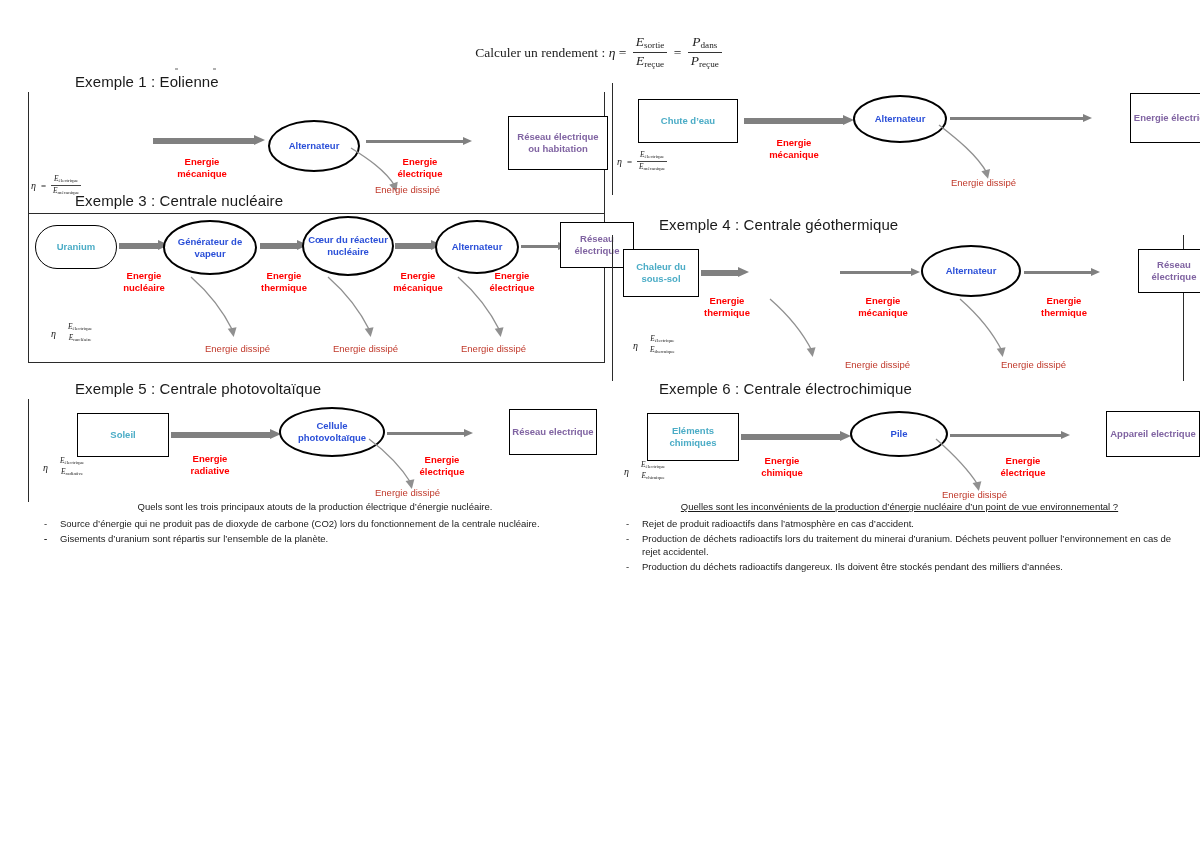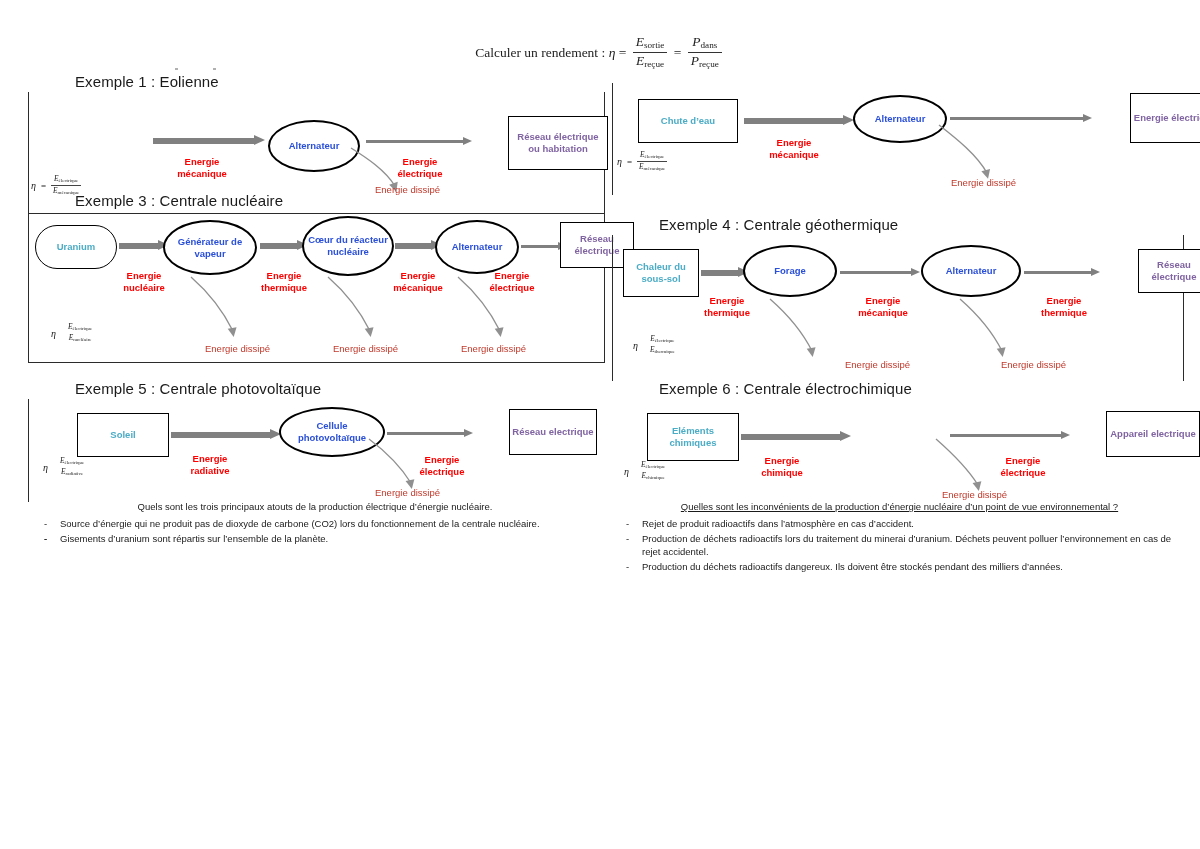--- a/index.html
+++ b/index.html
@@ -397,23 +397,20 @@
         <div class="node rect c-source" style="left:10px;top:14px;width:76px;height:48px;">
           <span>Chaleur du
 sous-sol</span>
         </div>
         <div class="barrow" style="left:88px;top:33px;width:48px;">
           <div class="shaft" style="width:37px;"></div>
             <div class="head" style="left:37px;"></div>
         </div>
         <div class="elabel" style="left:78px;top:48px;width:72px;">Energie
 thermique</div>
-        <div class="node ellipse c-conv" style="left:130px;top:10px;width:94px;height:52px;">
-          <span>Forage</span>
-        </div>
         <div class="barrow thin" style="left:227px;top:33px;width:80px;">
           <div class="shaft" style="width:71px;"></div>
             <div class="head" style="left:71px;"></div>
         </div>
         <div class="elabel" style="left:232px;top:48px;width:76px;">Energie
 mécanique</div>
         <div class="node ellipse c-conv" style="left:308px;top:10px;width:100px;height:52px;">
           <span>Alternateur</span>
         </div>
         <div class="barrow thin" style="left:411px;top:33px;width:76px;">
@@ -499,20 +496,23 @@
         <div class="node rect c-source" style="left:35px;top:14px;width:92px;height:48px;">
           <span>Eléments
 chimiques</span>
         </div>
         <div class="barrow" style="left:129px;top:33px;width:110px;">
           <div class="shaft" style="width:99px;"></div>
             <div class="head" style="left:99px;"></div>
         </div>
         <div class="elabel" style="left:128px;top:44px;width:84px;">Energie
 chimique</div>
+        <div class="node ellipse c-conv" style="left:238px;top:12px;width:98px;height:46px;">
+          <span>Pile</span>
+        </div>
         <div class="barrow thin" style="left:338px;top:32px;width:120px;">
           <div class="shaft" style="width:111px;"></div>
             <div class="head" style="left:111px;"></div>
         </div>
         <div class="elabel" style="left:372px;top:44px;width:78px;">Energie
 électrique</div>
         <div class="node rect c-out" style="left:458px;top:12px;width:94px;height:46px;">
           <span>Appareil
 electrique</span>
         </div>

